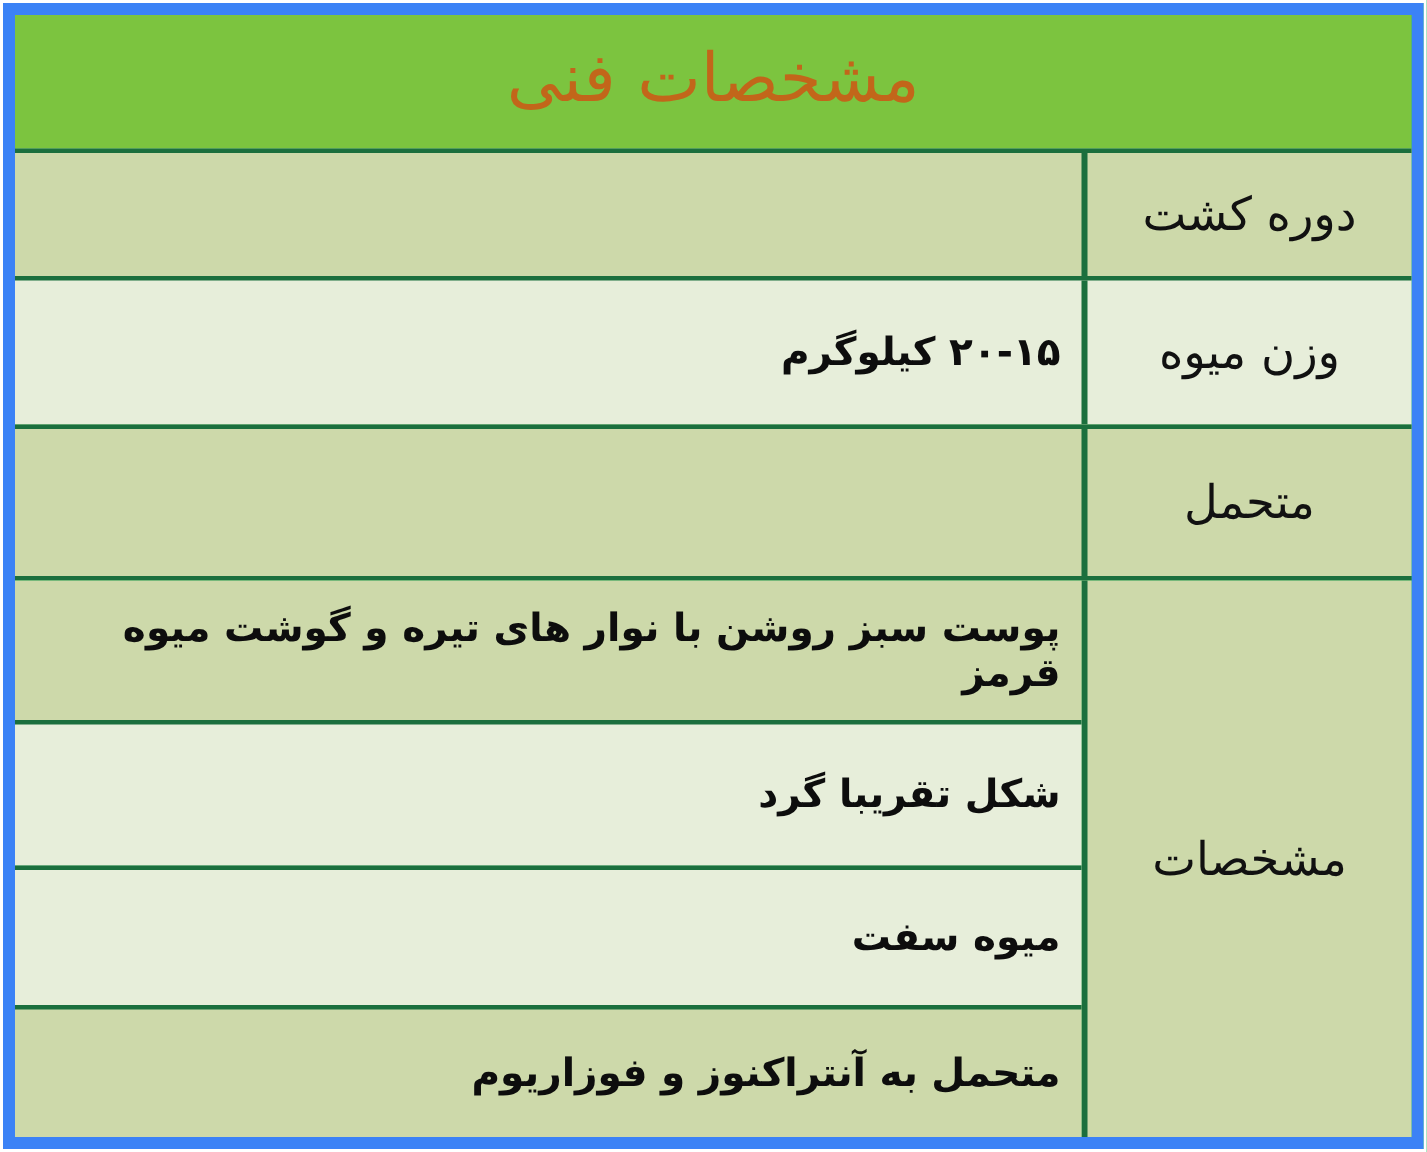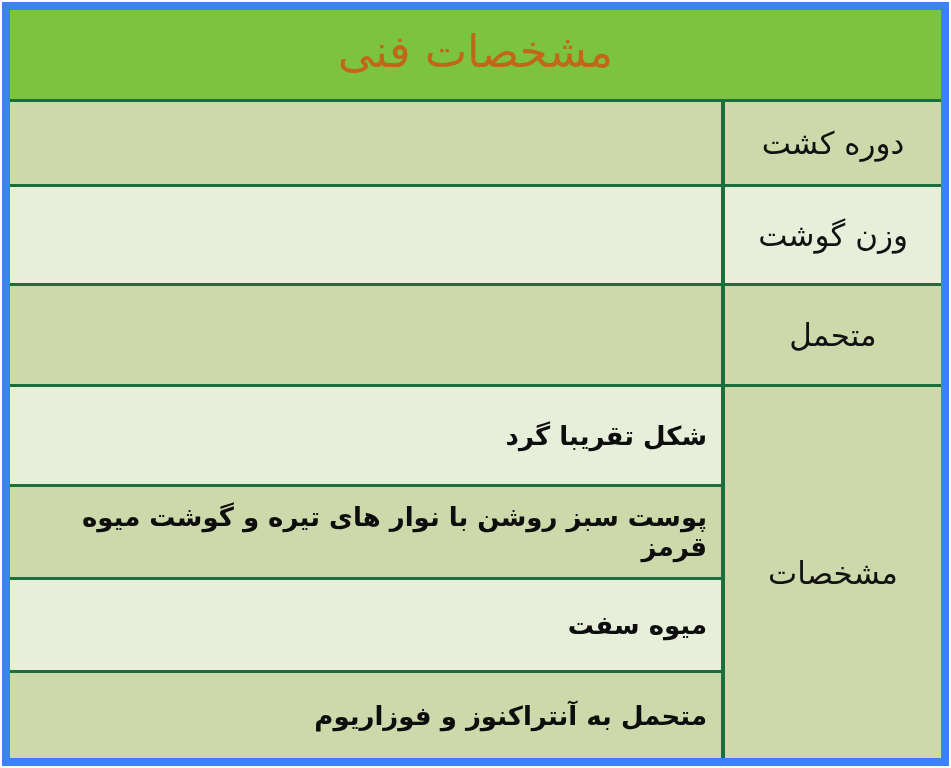--- a/index.html
+++ b/index.html
@@ -109,31 +109,32 @@
 
     <div class="header">
       <div class="title">مشخصات فنی</div>
     </div>
 
     <div class="row r1 bg-sage">
       <div class="label-cell">دوره کشت</div>
     </div>
 
     <div class="row r2 bg-light">
-      <div class="label-cell">وزن گوشت</div>
+      <div class="label-cell">وزن میوه</div>
+      <div class="value-cell">۱۵‏-‏۲۰ کیلوگرم</div>
     </div>
 
     <div class="row r3 bg-sage">
       <div class="label-cell">متحمل</div>
     </div>
 
     <div class="row r4">
       <div class="label-cell bg-sage">مشخصات</div>
       <div class="sub-col">
+        <div class="sub-row s2 bg-sage">پوست سبز روشن با نوار های تیره و گوشت میوه قرمز</div>
         <div class="sub-row s1 bg-light">شکل تقریبا گرد</div>
-        <div class="sub-row s2 bg-sage">پوست سبز روشن با نوار های تیره و گوشت میوه قرمز</div>
         <div class="sub-row s3 bg-light">میوه سفت</div>
         <div class="sub-row s4 bg-sage">متحمل به آنتراکنوز و فوزاریوم</div>
       </div>
     </div>
 
   </div>
 </div>
 
 </body></html>

